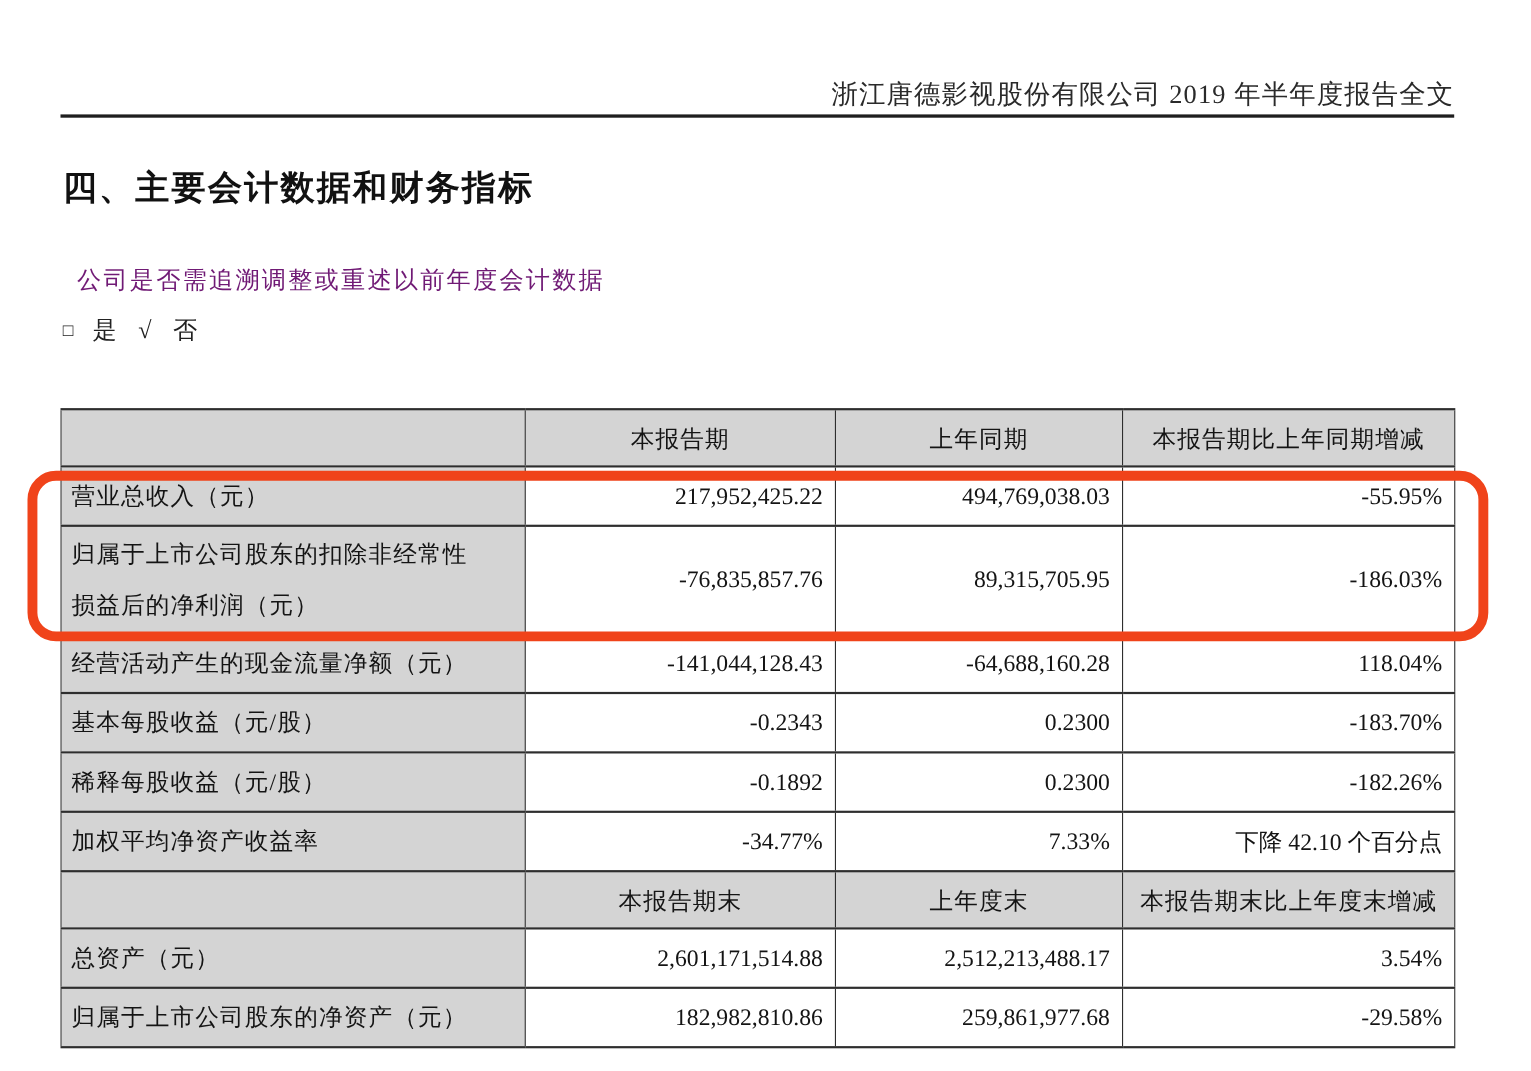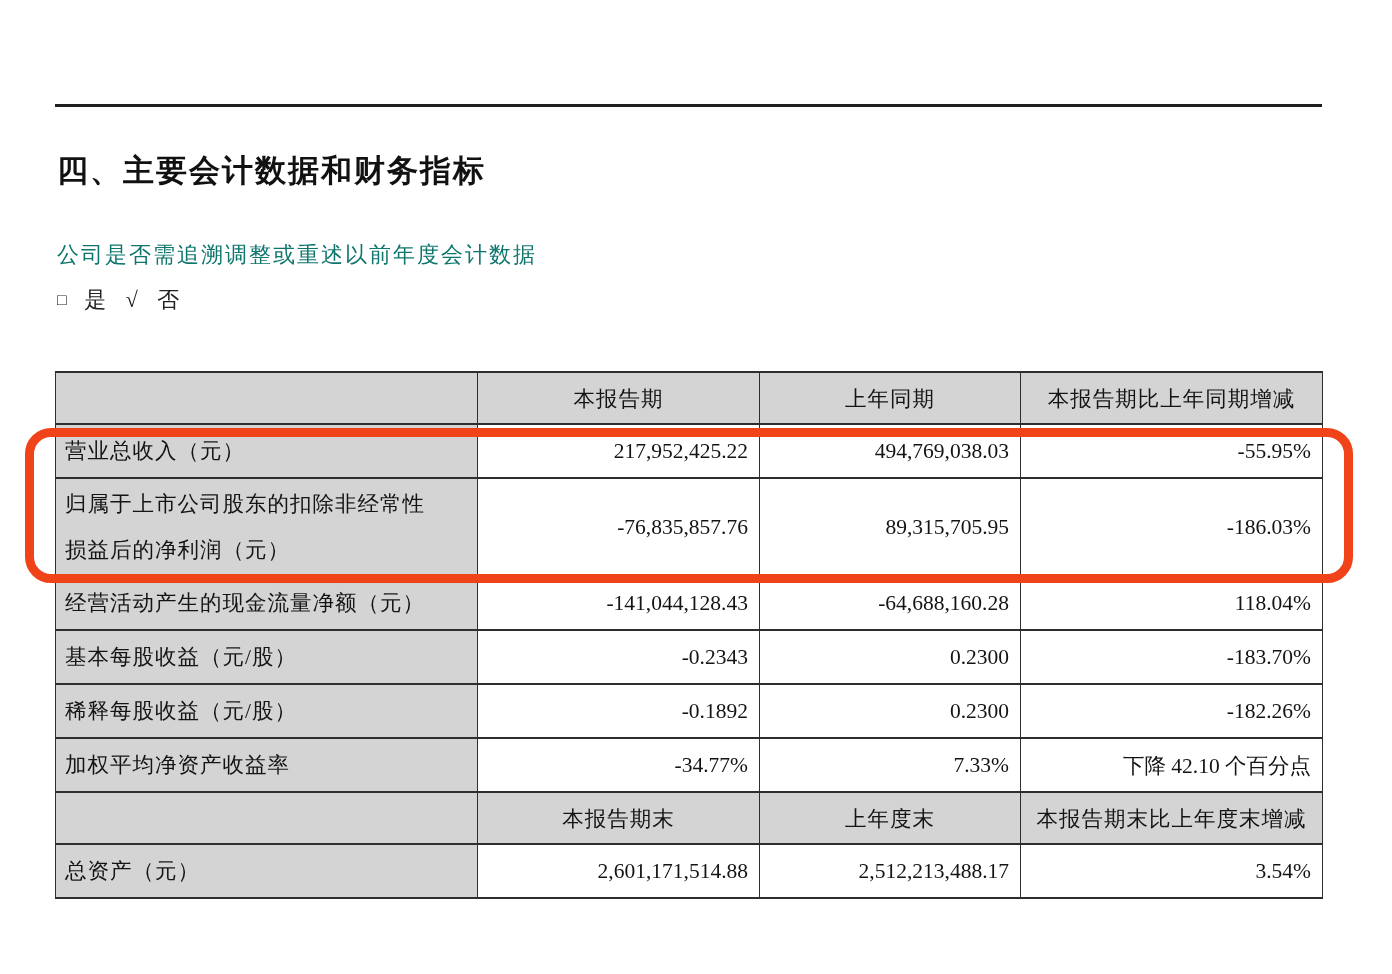--- a/index.html
+++ b/index.html
@@ -30,24 +30,24 @@
     position: absolute;
     top: 150px; left: 57px;
     font-family: "Liberation Sans", "DejaVu Sans", sans-serif;
     font-weight: 700;
     font-size: 31px;
     color: #111;
     letter-spacing: 2px;
   }
   .intro {
     position: absolute;
-    top: 240px; left: 57px;
+    top: 240px; left: 70px;
     font-size: 22px;
     letter-spacing: 2px;
-    color: #0f766e;
+    color: #701a75;
     text-align: center;
   }
   .choice {
     position: absolute;
     top: 285px; left: 57px;
     font-size: 22px;
     color: #222;
   }
   .choice .box { font-size: 16px; vertical-align: 2px; margin-right: 12px; }
   .choice .yes { margin-right: 14px; }
@@ -98,20 +98,23 @@
     border-radius: 26px;
     pointer-events: none;
     z-index: 5;
   }
 </style>
 </head>
 <body>
 
 <div class="page">
 
+  <div class="doc-header">
+    <span>浙江唐德影视股份有限公司 2019 年半年度报告全文</span>
+  </div>
   <div class="header-rule"></div>
 
   <div class="section-title">四、主要会计数据和财务指标</div>
 
   <div class="intro">公司是否需追溯调整或重述以前年度会计数据</div>
 
   <div class="choice">
     <span class="box">□</span>
     <span class="yes">是</span>
     <span class="chk">√</span>
@@ -183,18 +186,24 @@
         <th class="hd">本报告期末比上年度末增减</th>
       </tr>
 
       <tr class="drow">
         <td class="lbl">总资产（元）</td>
         <td class="num">2,601,171,514.88</td>
         <td class="num">2,512,213,488.17</td>
         <td class="num">3.54%</td>
       </tr>
 
+      <tr class="drow">
+        <td class="lbl">归属于上市公司股东的净资产（元）</td>
+        <td class="num">182,982,810.86</td>
+        <td class="num">259,861,977.68</td>
+        <td class="num">-29.58%</td>
+      </tr>
     </tbody>
   </table>
 
   <div class="highlight-box"></div>
 
 </div>
 
 </body></html>

